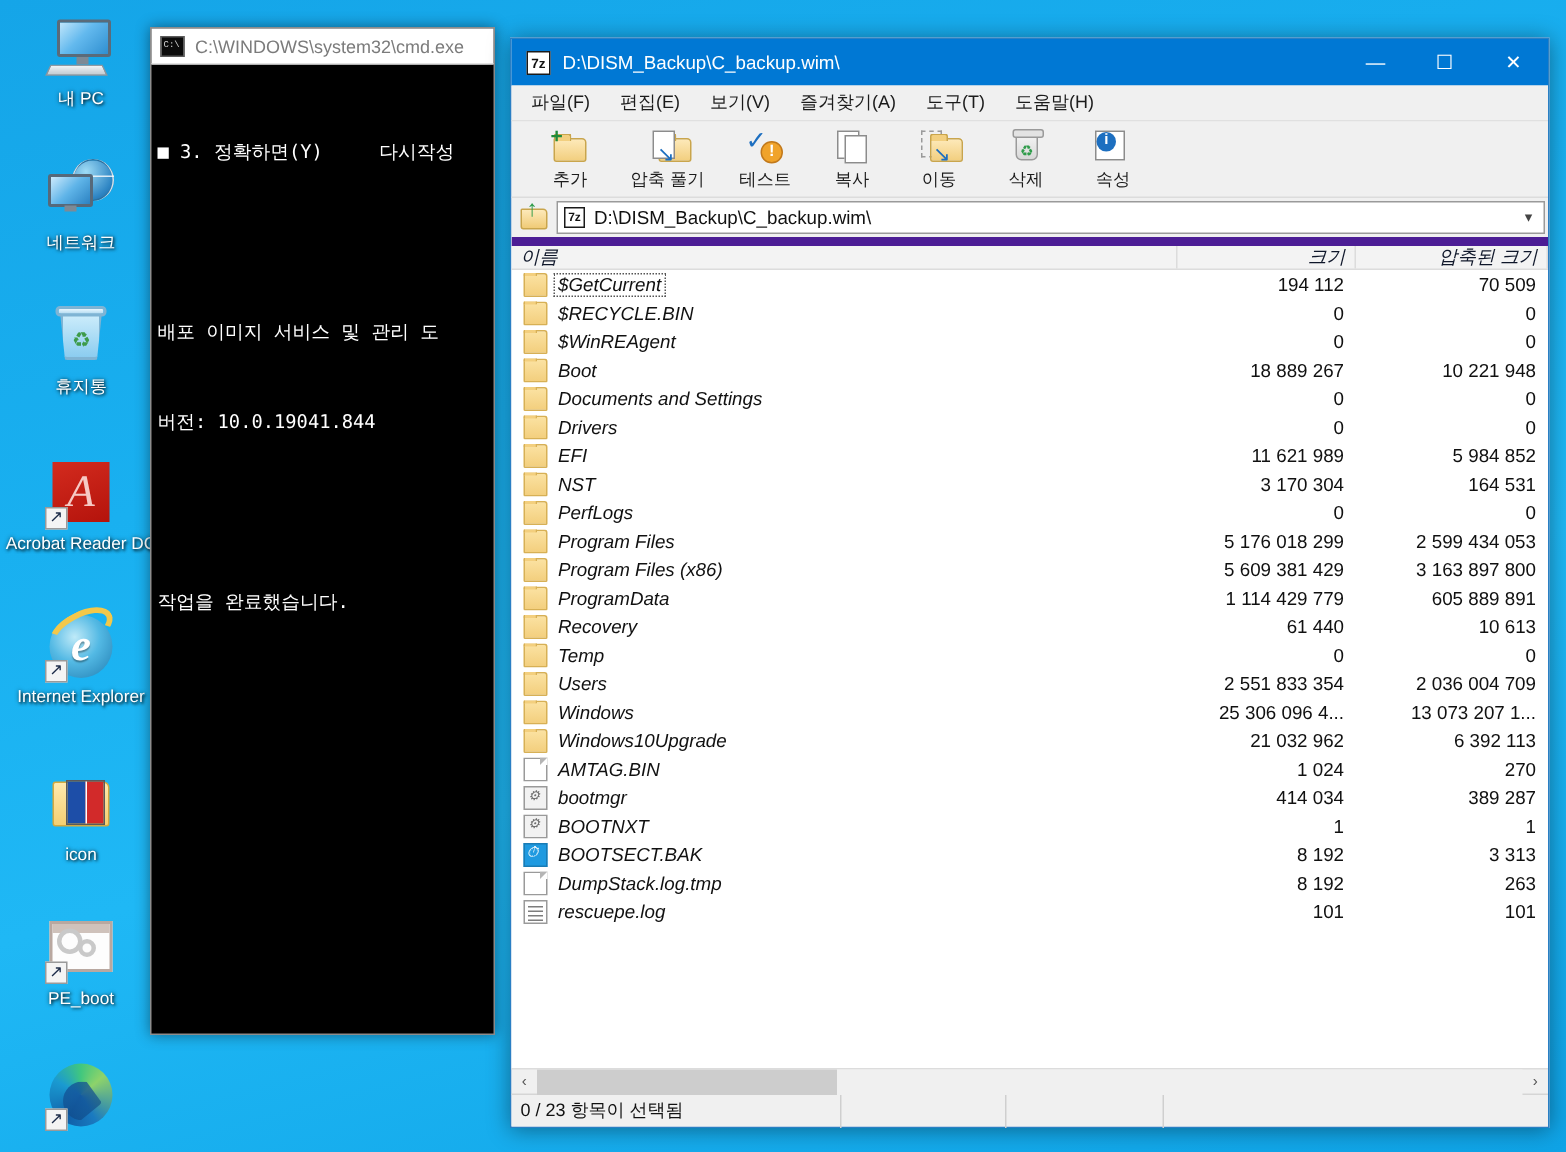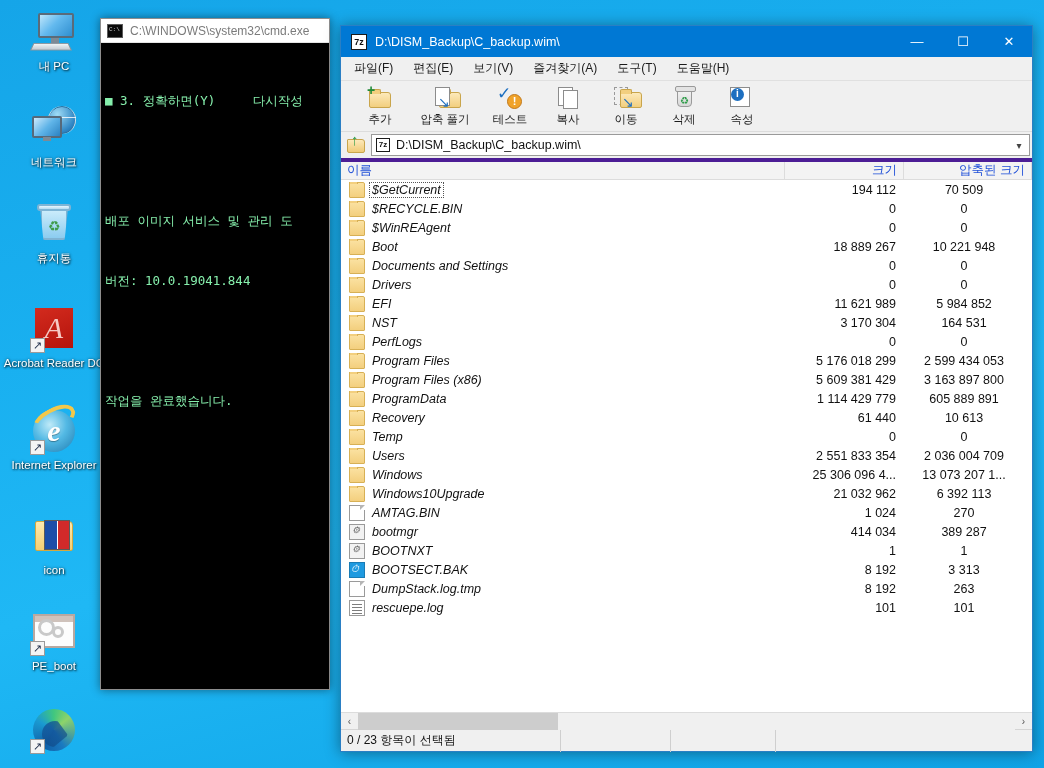--- a/index.html
+++ b/index.html
@@ -143,21 +143,21 @@
   .cmd-ico {
     width: 16px; height: 14px; background: #0b0b0b; border: 1px solid #5b5b5b;
     position: relative; flex: none; margin-right: 7px;
   }
   .cmd-ico::after {
     content:"C:\\"; position:absolute; left:1px; top:2px; color:#d8d8d8;
     font-family:"Liberation Mono", monospace; font-size:6px; line-height:6px;
   }
   #cmd-title-text { font-size: 12px; color: #7b7b7b; white-space: nowrap; }
   #cmd-body {
-    padding: 8px 6px 0 4px; color: #86efac;
+    padding: 8px 6px 0 4px; color: #ffffff;
     font-family: "DejaVu Sans Mono", monospace; font-size: 12.5px; line-height: 20px;
     white-space: pre; overflow: hidden; height: 646px;
   }
   .cmd-line { height: 20px; }
   .cmd-gap { height: 20px; }
 
   
   #sevenzip {
     position: absolute; left: 340px; top: 25px; width: 693px; height: 727px;
     background: #f0f0f0; border: 1px solid #2a7fc4;
@@ -231,32 +231,32 @@
   #addr-icon {
     width: 14px; height: 14px; background:#fff; border:1px solid #1a1a1a; color:#111;
     font-size:8px; font-weight:bold; line-height:12px; text-align:center; margin-right:6px; flex:none;
   }
   #addr-text { font-size: 12.5px; color:#111; white-space:nowrap; flex:1 1 auto; }
   #addr-caret { width: 20px; text-align:center; color:#444; font-size:10px; flex:none; }
 
   #zip-listarea { flex: 1 1 auto; display:flex; flex-direction:column; background:#fff; overflow:hidden; }
   #zip-header {
     height: 22px; background:#f3f3f3; display:flex; flex:none;
-    border-top:4px solid #4c1d95; border-bottom:1px solid #dcdcdc;
-    font-size: 12.5px; color:#1d4ed8;
+    border-top:6px solid #4c1d95; border-bottom:1px solid #dcdcdc;
+    font-size: 12.5px; color:#0f172a;font-style:italic;
   }
   .hcell { display:flex; align-items:center; padding: 0 6px; border-right:1px solid #dcdcdc; }
   .hcell.name { width: 470px; }
   .hcell.size { width: 125px; justify-content:flex-end; }
   .hcell.csize { width: 135px; justify-content:flex-end; }
   #zip-rows { flex:1 1 auto; overflow:hidden; background:#fff; }
   .zrow { height: 19px; display:flex; align-items:center; font-size:12.5px; color:#111; }
   .zrow .c-name { width: 470px; display:flex; align-items:center; padding-left: 8px; overflow:hidden; white-space:nowrap;font-style:italic; }
   .zrow .c-size { width: 125px; text-align:right; padding-right: 8px; white-space:nowrap; }
-  .zrow .c-csize { width: 135px; text-align:center; padding-right: 8px; white-space:nowrap; }
+  .zrow .c-csize { width: 135px; text-align:right; padding-right: 8px; white-space:nowrap; }
   .zrow .nmtxt { padding: 0 2px; }
   .zrow.focused .nmtxt { outline: 1px dotted #555; }
   .ricon { width: 16px; height: 16px; margin-right: 5px; position: relative; flex:none; }
   .ricon.folder {
     background: linear-gradient(#fbe2a2,#f3cf7e); border:1px solid #d7b055; border-radius:1px 2px 1px 1px;
   }
   .ricon.folder::before { content:""; position:absolute; left:-1px; top:-3px; width:7px; height:3px;
         background:#f3cf7e; border:1px solid #d7b055; border-bottom:0; border-radius:1px 1px 0 0; }
   .ricon.file { background:#fff; border:1px solid #9a9a9a; }
   .ricon.file::after { content:""; position:absolute; right:-1px; top:-1px; border-width:0 0 5px 5px;

